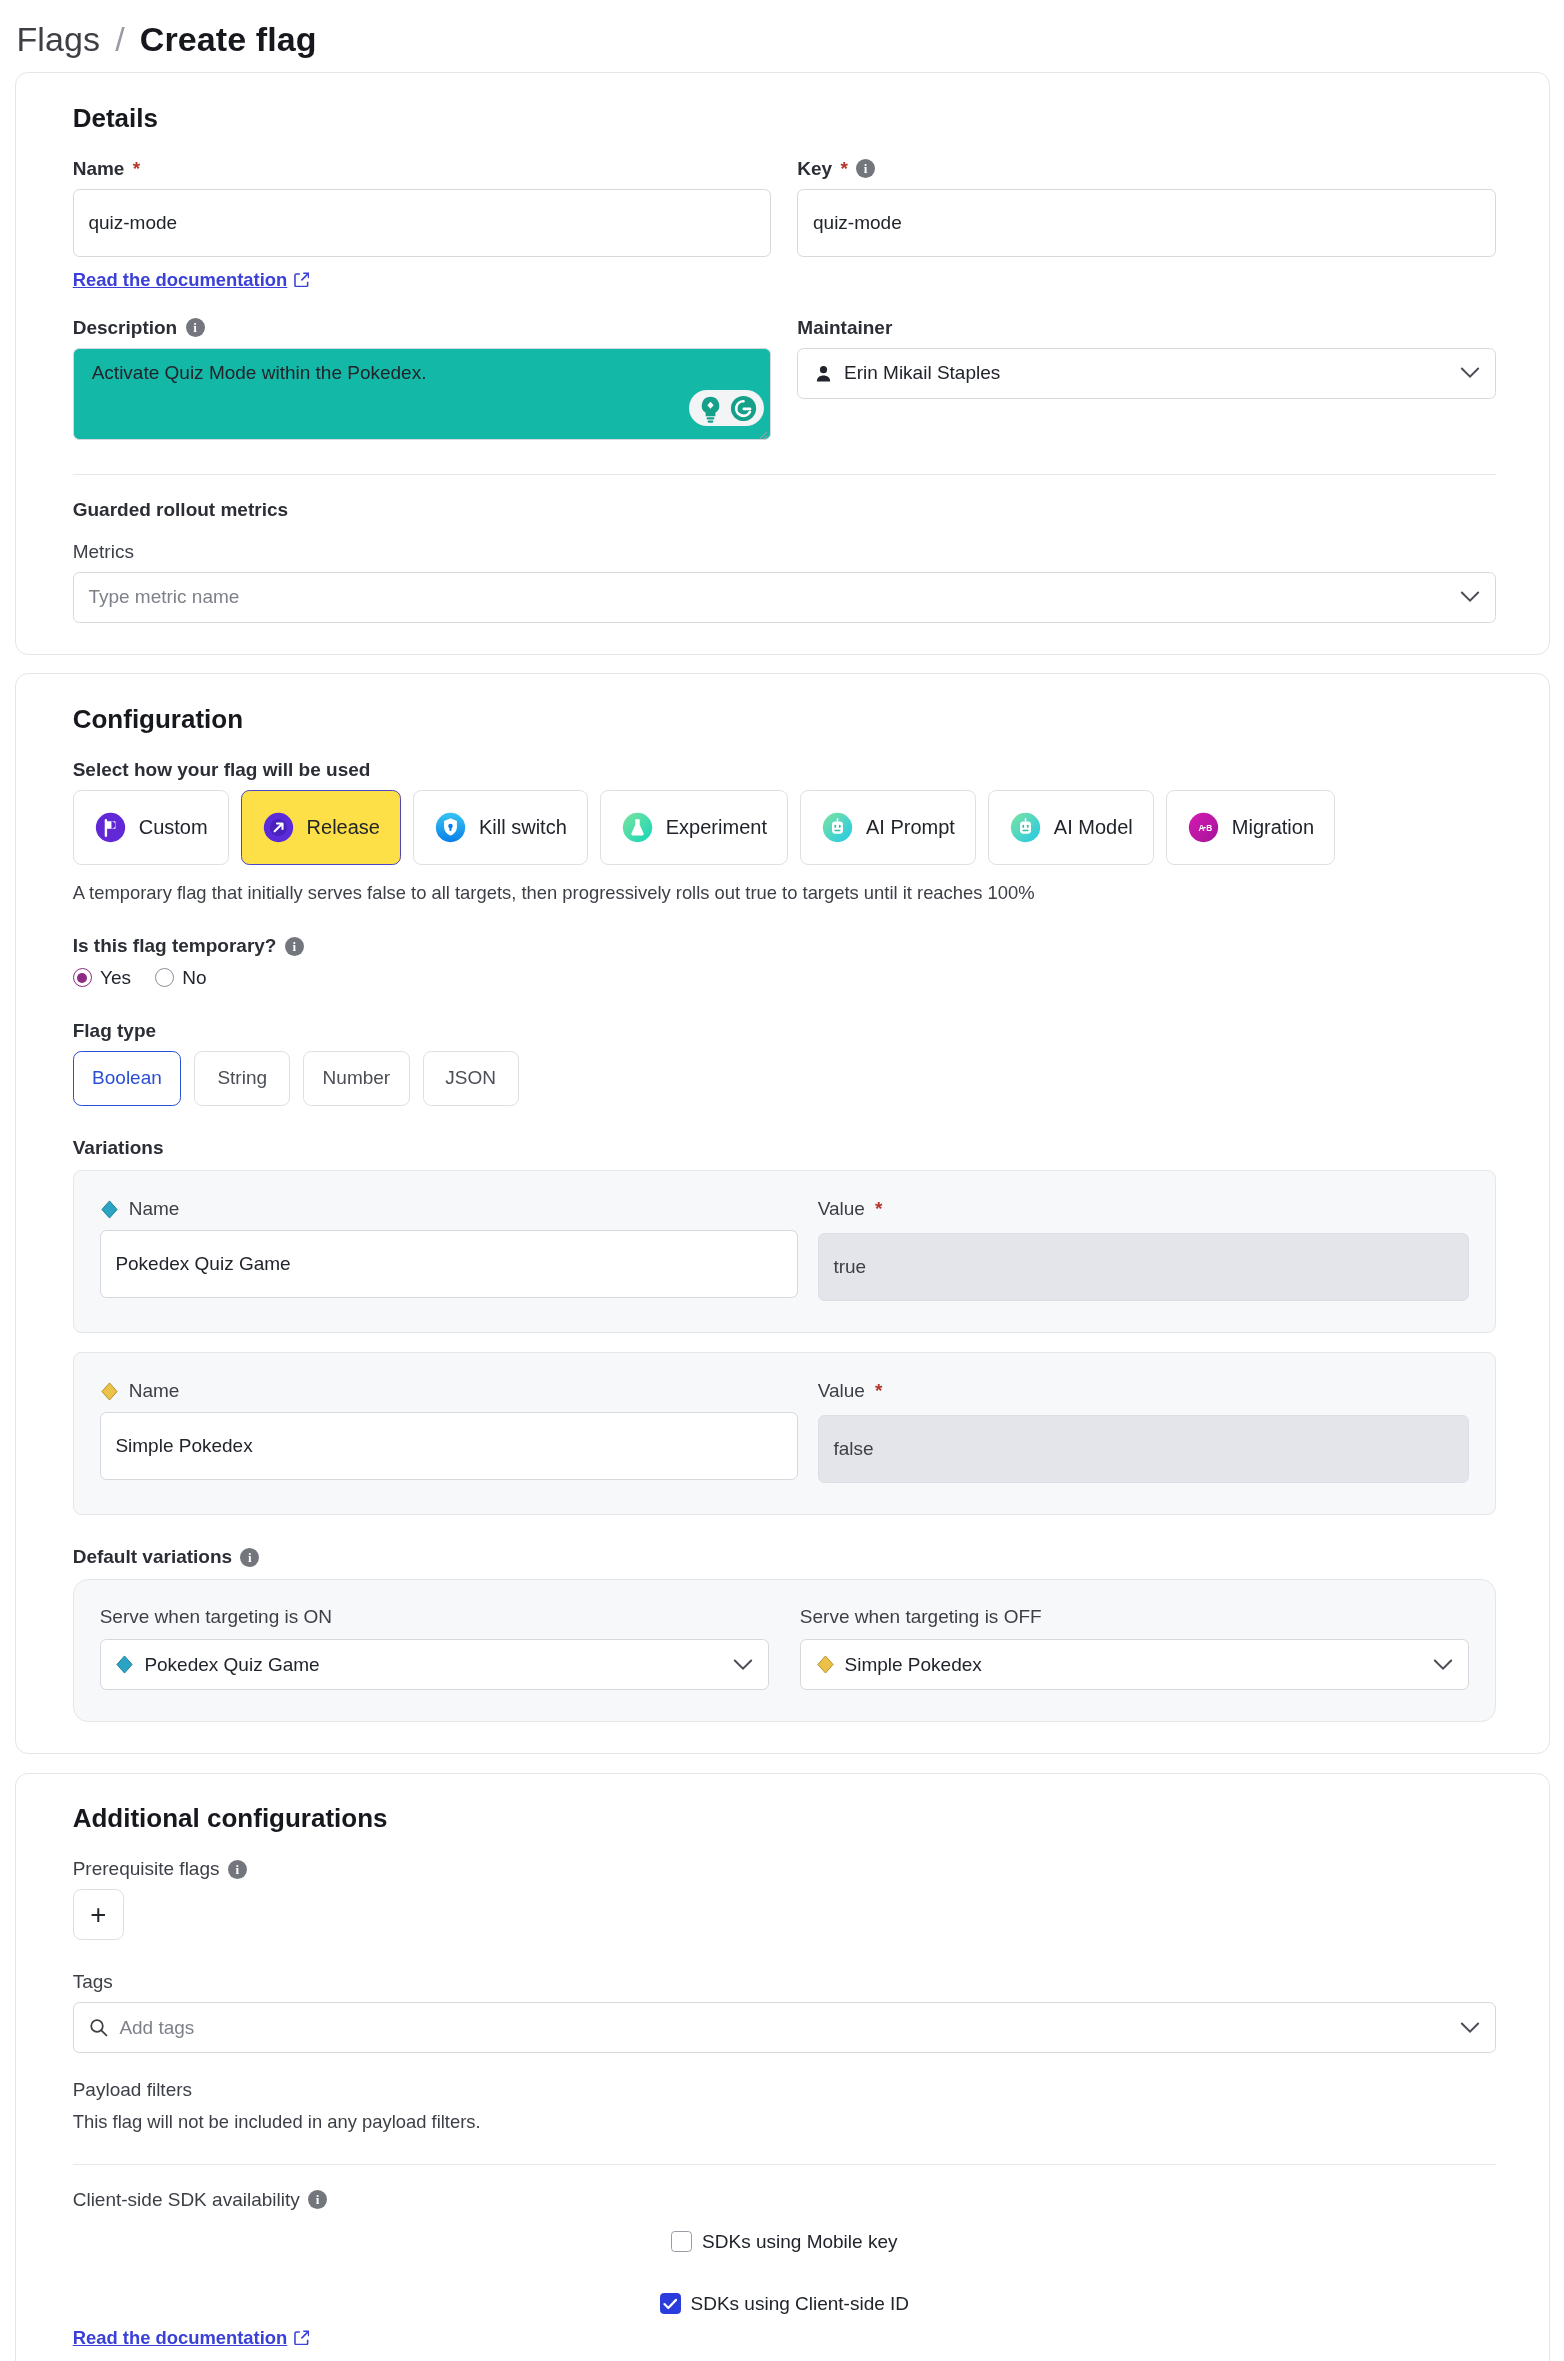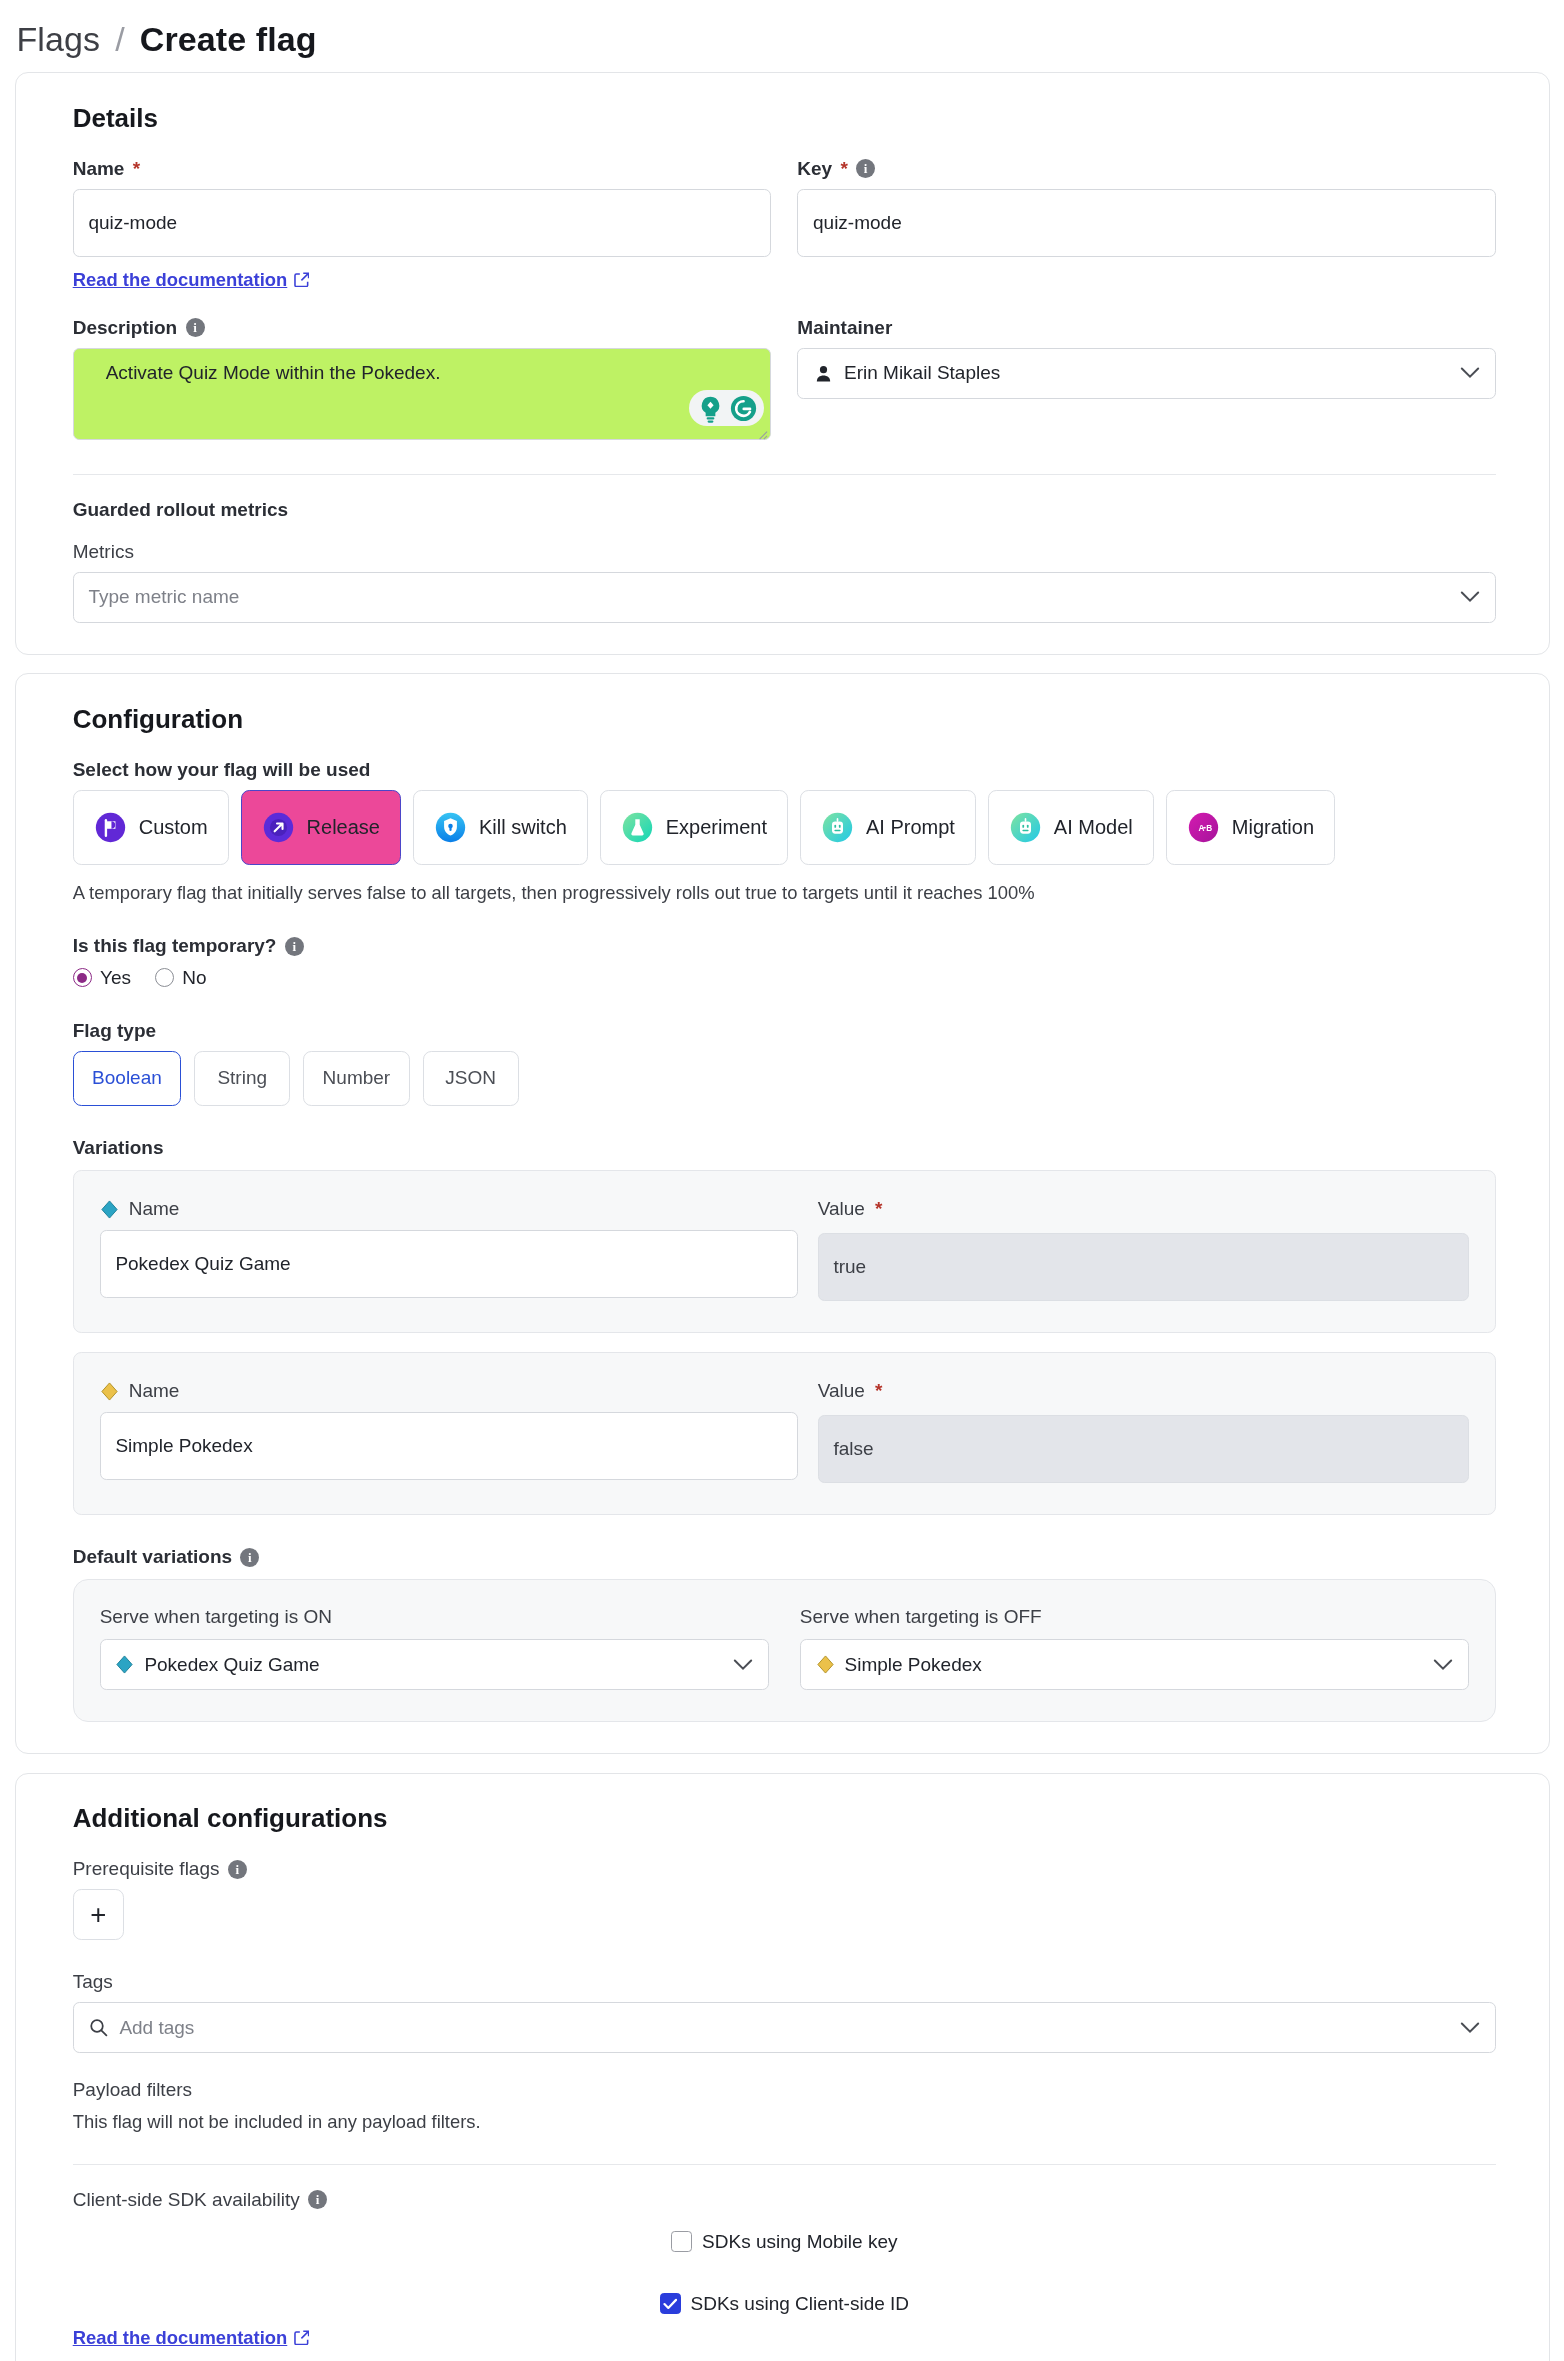--- a/index.html
+++ b/index.html
@@ -87,22 +87,22 @@
     margin-top: 12px;
     font-weight: bold;
   }
   .ext-ic { width: 15.6px; height: 15.6px; display:block; }
 
   
   .ta-wrap { position: relative; }
   .ta {
     width: 100%; height: 92px;
     border: 0.9px solid #d5d8dd; border-radius: 6.4px;
-    background: #bef264; font-size: 19px; color: #21242b;
-    padding: 13px 32px;
+    background: #14b8a6; font-size: 19px; color: #21242b;
+    padding: 13px 18px;
     font-family: "Liberation Sans", sans-serif;
     resize: none; overflow: hidden;
   }
   .grammarly {
     position: absolute; right: 7.3px; bottom: 16.5px;
     display: flex; align-items: center; gap: 1.8px;
     background: #f2f4f5; border-radius: 20px; padding: 2.8px 5.5px;
   }
   .g-bulb, .g-circ { width: 31px; height: 31px; display:block; }
   .resize-grip {
@@ -131,21 +131,21 @@
     flex: 0 0 auto;
     height: 75px;
     border: 0.9px solid #dcdfe4;
     border-radius: 8.3px;
     background: #fff;
     display: flex; align-items: center; gap: 12px;
     padding: 0 20px;
     font-size: 20px; color: #21242b;
   }
   .kind.selected {
-    background: #ec4899;
+    background: #fde047;
     border: 1.8px solid #4b46c9;
   }
   .kind-ic { width: 33px; height: 33px; display:block; flex: 0 0 33px; }
 
   .kind-desc {
     font-size: 18.4px; color: #3c3f46;
     margin-top: 17.4px;
   }
 
   

